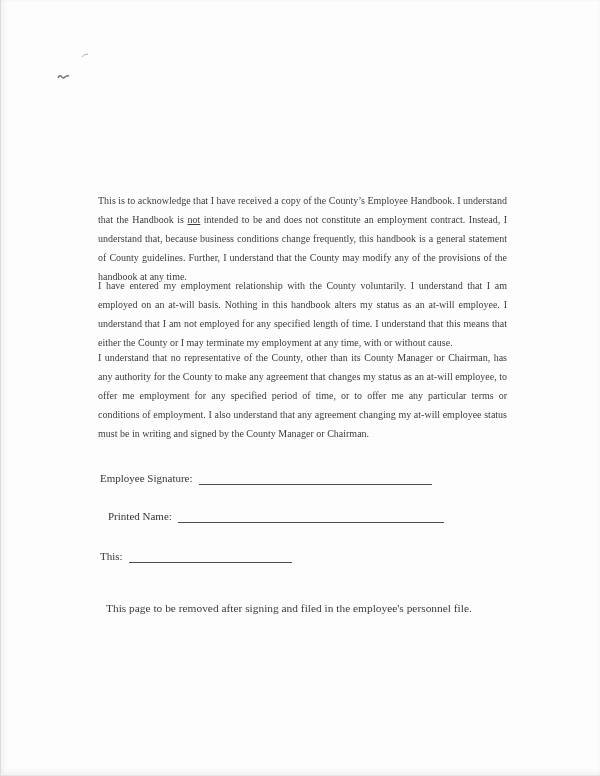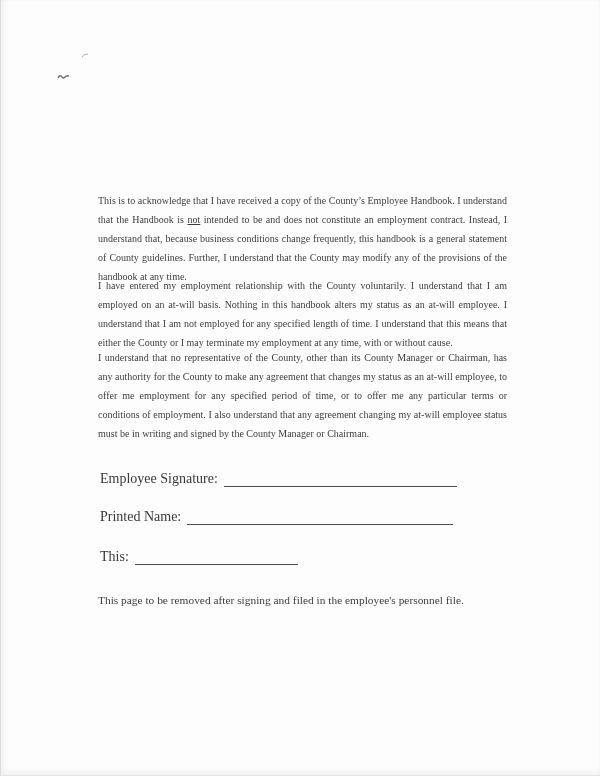--- a/index.html
+++ b/index.html
@@ -42,42 +42,42 @@
     text-align-last: left;
   }
   .p1 { top: 191px; }
   .p2 { top: 276px; }
   .p3 { top: 348px; }
   .underlined { text-decoration: underline; }
   .sig-row {
     position: absolute;
     left: 99px;
     display: flex;
-    align-items: flex-end;
-    font-size: 14px;
+    align-items: center;
+    font-size: 11px;
     color: #37373d;
     white-space: nowrap;
   }
   .row1 { top: 471px; }
-  .row2 { top: 509px; }
+  .row2 { top: 509px; margin-left: 8px; }
   .row3 { top: 549px; }
   .sig-line {
     display: inline-block;
     border-bottom: 1.2px solid #4c4c50;
     margin-left: 6px;
     height: 13px;
   }
   .line1 { width: 233px; }
   .line2 { width: 266px; }
   .line3 { width: 163px; }
   .footer-note {
     position: absolute;
     left: 97px;
     top: 594px;
-    margin: 0;
+    margin: 8px;
     font-size: 11.4px;
     color: #3c3c42;
     white-space: nowrap;
   }
   .pen-mark {
     position: absolute;
     left: 56px;
     top: 71px;
   }
   .scan-speck {

